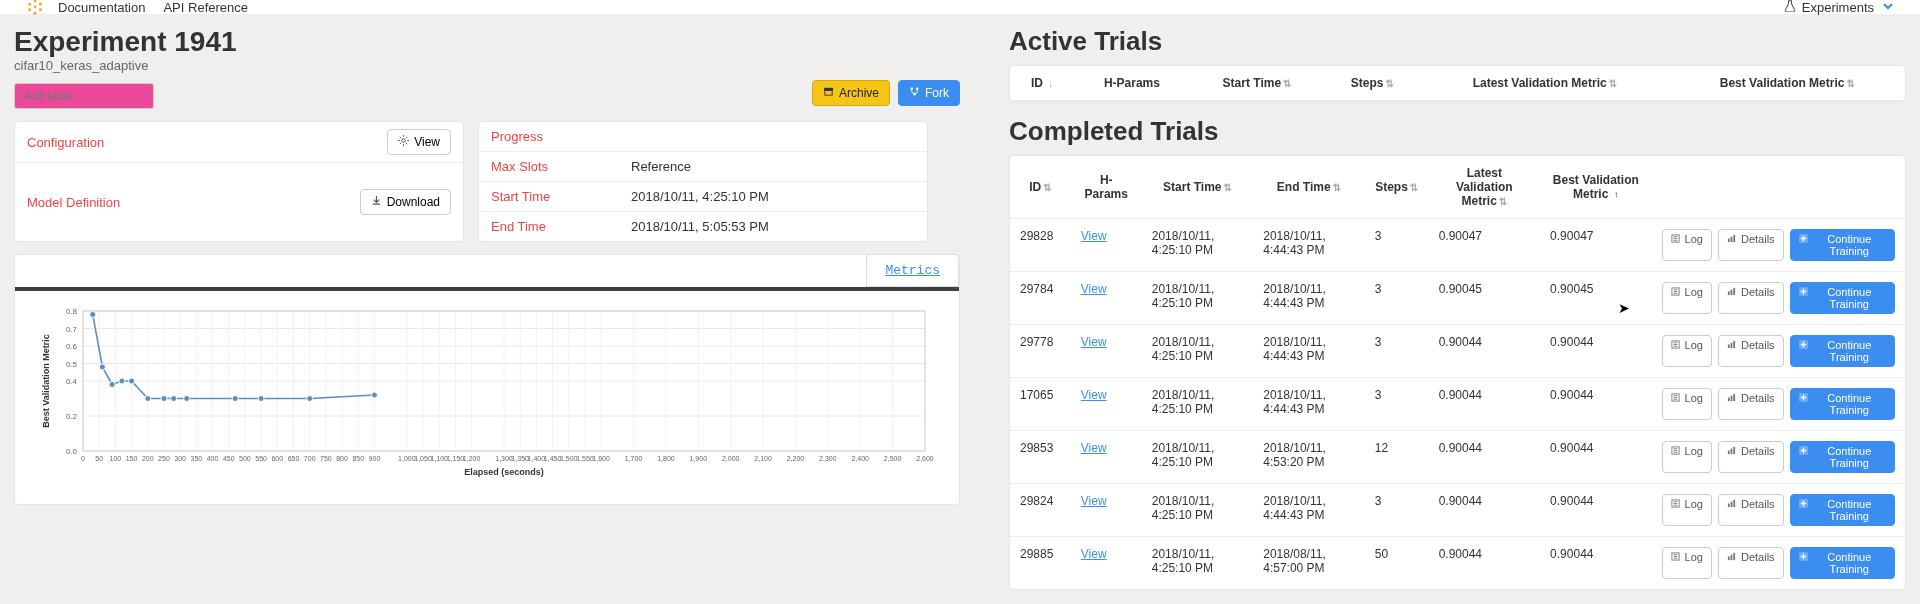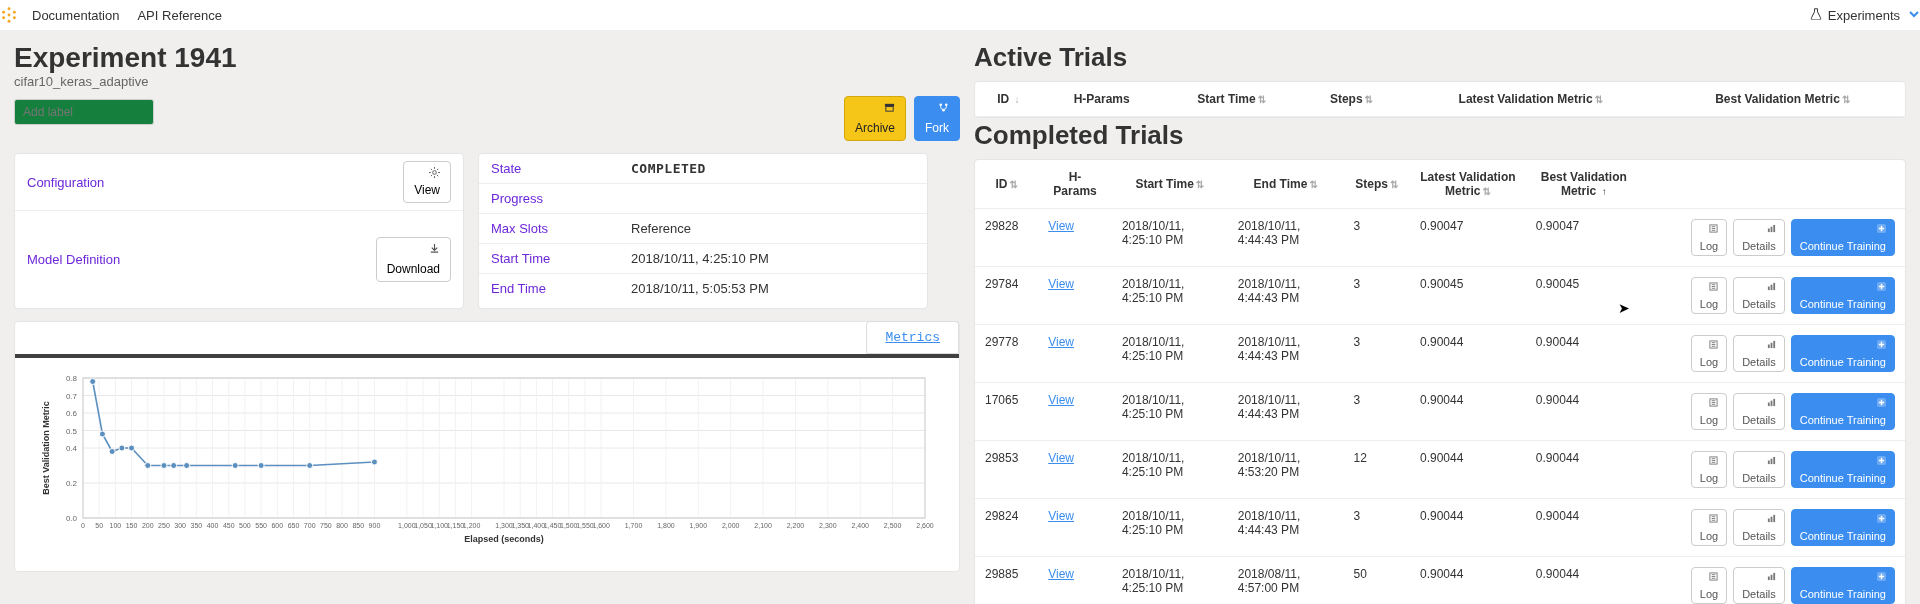--- a/index.html
+++ b/index.html
@@ -6,75 +6,74 @@
   body {
     font-family: -apple-system, BlinkMacSystemFont, "Segoe UI", Helvetica, Arial, sans-serif;
     font-size: 14px;
     color: #333;
     background: #f0efee;
     width: 1920px;
     height: 604px;
     overflow: hidden;
   }
   .topbar {
-    height: 30px;
+    height: 14px;
     background: #fff;
     display: flex;
     align-items: center;
-    padding: 0 0;
+    padding: 0 26px;
     border-bottom: 0px solid #eee;
   }
   .logo { width: 18px; height: 18px; margin-right: 14px; }
   .topnav { display: flex; gap: 18px; flex: 1; }
   .topnav a { font-size: 13px; color: #333; text-decoration: none; }
   .topright { display: flex; align-items: center; gap: 6px; font-size: 13px; }
   .topright .label { margin-right: 2px; }
 
   .layout { display: flex; gap: 14px; padding: 12px 14px; }
   .leftcol { width: 946px; flex: 0 0 auto; }
-  .rightcol { flex: 1; display: flex; flex-direction: column; gap: 2px; }
+  .rightcol { flex: 1; display: flex; flex-direction: column; gap: 14px; margin-left: 35px; }
 
   h1 { font-size: 28px; font-weight: 700; }
   .subtitle { font-size: 13px; color: #666; margin-bottom: 10px; }
 
   .headerrow { display: flex; align-items: flex-start; justify-content: space-between; }
   .headerbtns { display: flex; gap: 8px; align-items: center; }
 
   .labelinput {
     border: 1px solid #ccc;
-    background: #15803d;
+    background: #ec4899;
     font-size: 12px;
     padding: 5px 8px;
     width: 140px;
     border-radius: 3px;
   }
 
   .btn {
     display: inline-flex;
-    align-items: flex-end;
+    align-items: flex-start;
     gap: 5px;
     font-size: 12px;
     padding: 5px 10px;
     border: 1px solid #ccc;
     background: #fff;
     border-radius: 4px;
     cursor: pointer;
-    flex-direction: column;
   }
   .btn.yellow { background: #f5c518; border-color: #d4a80a; color: #222; }
   .btn.blue   { background: #3b8ef0; border-color: #3b8ef0; color: #fff; }
   .btn.smallblue { background: #3b8ef0; border: 1px solid #3b8ef0; color: #fff; border-radius: 4px; padding: 3px 8px; font-size: 11px; }
   .btn.smallgray { background: #fff; border: 1px solid #ccc; color: #555; border-radius: 4px; padding: 3px 8px; font-size: 11px; }
 
   .twocol { display: flex; gap: 14px; margin: 12px 0; }
   .panel { background: #fff; border: 1px solid #e5e5e5; border-radius: 4px; }
   .panel.w440 { width: 450px; }
   .panel .row { display: flex; align-items: center; padding: 7px 12px; border-top: 1px solid #eee; font-size: 13px; }
   .panel .row:first-child { border-top: none; }
-  .panel .row .k { width: 140px; color: #6d28d9; }
+  .panel .row .k { width: 140px; color: #ef4444; }
   .panel .row .v { flex: 1; color: #333; }
   .completed { font-family: ui-monospace, Menlo, monospace; font-weight: 600; color: #2e8b3d; letter-spacing: 0.5px; }
 
   .chartpanel { background: #fff; border: 1px solid #e5e5e5; border-radius: 4px; }
   .tabs { display: flex; justify-content: flex-end; border-bottom: 4px solid #404040; font-family: Liberation Mono, monospace; }
   .tab { padding: 8px 18px; font-size: 13px; color: #3b8ef0; border: 1px solid #ddd; border-radius: 4px 4px 0 0; background: #fff; margin-top: -1px; text-decoration: underline; }
   .chartarea { padding: 12px 20px 8px 20px; }
 
   .sectiontitle { font-size: 26px; font-weight: 700; margin-bottom: 8px; }
   .card { background: #fff; border: 1px solid #e5e5e5; border-radius: 4px; padding: 0; }
@@ -186,24 +185,20 @@
                     <path d="M6 1v6M3 5l3 3 3-3M2 10h8" fill="none" stroke="#555" stroke-width="1.3"></path>
                   </svg>
               </span>
               <span>Download</span>
             </button>
           </div>
         </div>
       </div>
 
       <div class="panel w440">
-        <div class="row">
-            <div class="k">State</div>
-            <div class="v completed">COMPLETED</div>
-          </div>
         <div class="row">
             <div class="k">Progress</div>
             <div class="v"></div>
           </div>
         <div class="row">
             <div class="k">Max Slots</div>
             <div class="v">Reference</div>
           </div>
         <div class="row">
             <div class="k">Start Time</div>

